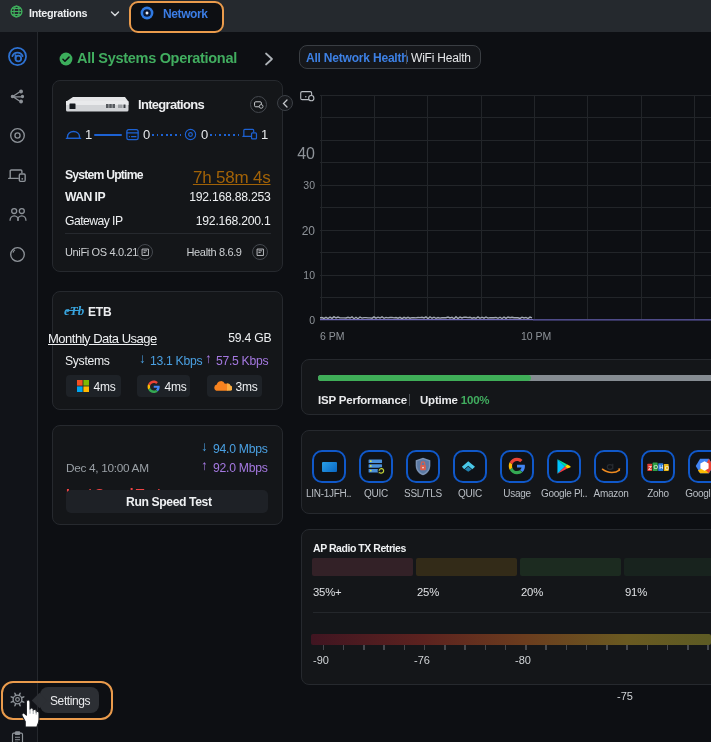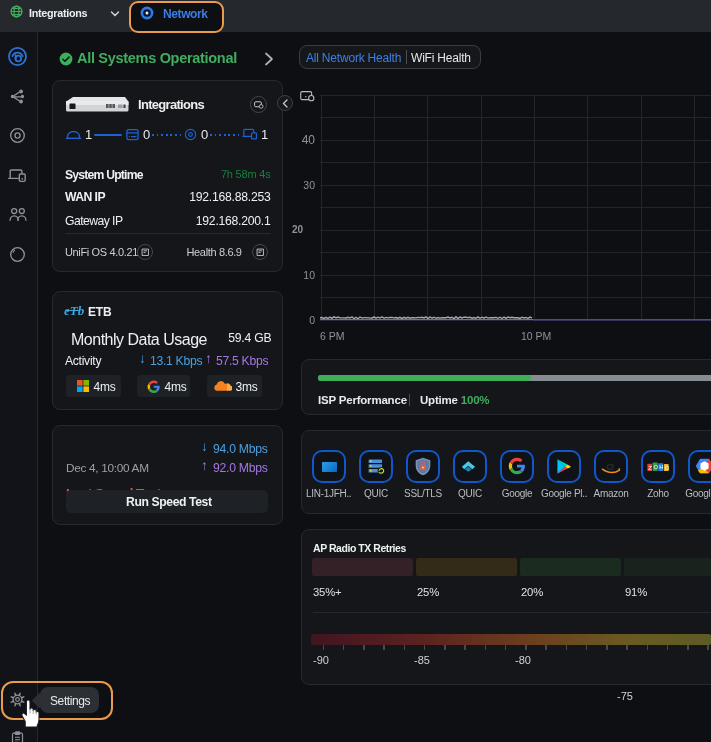--- a/index.html
+++ b/index.html
@@ -151,21 +151,21 @@
 <div class="txt" style="left:201px;top:127px;font-size:13px;color:#e7e9eb;">0</div>
 <div class="abs" style="left:210px;top:134px;width:30px;height:1.6px;background:repeating-linear-gradient(90deg,#1d62d3 0 1.8px,transparent 1.8px 4.6px);"></div>
 <svg class="ic" style="left:242px;top:127px" width="16" height="14" viewBox="0 0 26 22" fill="none" stroke="#1d62d3" stroke-width="2" stroke-linejoin="round">
   <path d="M3 15V5a1.5 1.5 0 0 1 1.5-1.5h13A1.5 1.5 0 0 1 19 5v3"></path>
   <path d="M1.5 15H14" stroke-linecap="round"></path>
   <rect x="15.5" y="9" width="8" height="10" rx="1.5"></rect>
 </svg>
 <div class="txt" style="left:261px;top:127px;font-size:13px;color:#e7e9eb;">1</div>
 
 <div class="txt" style="left:65px;top:167.5px;font-size:12.2px;font-weight:bold;color:#eef0f2;letter-spacing:-0.8px;">System Uptime</div>
-<div class="txt" style="right:440.5px;top:167.5px;font-size:11px;color:#15803d;letter-spacing:-0.2px;">7h 58m 4s</div>
+<div class="txt" style="right:440.5px;top:167.5px;font-size:17px;color:#a16207;letter-spacing:-0.2px;text-decoration:underline;">7h 58m 4s</div>
 <div class="txt" style="left:65px;top:190px;font-size:12.2px;font-weight:bold;color:#eef0f2;letter-spacing:-0.55px;">WAN IP</div>
 <div class="txt" style="right:440.5px;top:190px;font-size:12.2px;color:#eef0f2;letter-spacing:-0.25px;">192.168.88.253</div>
 <div class="txt" style="left:65px;top:213.5px;font-size:12.2px;font-weight:normal;color:#eef0f2;letter-spacing:-0.55px;">Gateway IP</div>
 <div class="txt" style="right:440.5px;top:213.5px;font-size:12.2px;color:#eef0f2;letter-spacing:-0.25px;">192.168.200.1</div>
 <div class="abs" style="left:65px;top:233px;width:206px;height:1px;background:#26292e;"></div>
 <div class="txt" style="left:65px;top:245.5px;font-size:11px;color:#cdd0d3;letter-spacing:-0.35px;">UniFi OS 4.0.21</div>
 <div class="abs" style="left:137px;top:243.5px;width:16px;height:16px;border-radius:50%;border:1px solid #44484e;"></div>
 <svg class="ic" style="left:141px;top:247.5px" width="8.5" height="8.5" viewBox="0 0 12 12" fill="none" stroke="#c6c9cd" stroke-width="1.3">
   <path d="M1.5 1.5h9v9h-9z M3.5 4h5 M3.5 6.5h3"></path>
 </svg>
@@ -174,23 +174,23 @@
 <svg class="ic" style="left:256px;top:247.5px" width="8.5" height="8.5" viewBox="0 0 12 12" fill="none" stroke="#c6c9cd" stroke-width="1.3">
   <path d="M1.5 1.5h9v9h-9z M3.5 4h5 M3.5 6.5h3"></path>
 </svg>
 
 <div class="card" style="left:52px;top:291px;width:231px;height:119px;"></div>
 <svg class="ic" style="left:64px;top:303px" width="20" height="15" viewBox="0 0 20 15">
   <text x="0" y="12" font-family="Liberation Serif" font-style="italic" font-weight="bold" font-size="13" fill="#38a3dc">eTb</text>
   <path d="M2 7.5h13" stroke="#38a3dc" stroke-width="1"></path>
 </svg>
 <div class="txt" style="left:88px;top:304.5px;font-size:12px;font-weight:bold;color:#edeef0;letter-spacing:-0.2px;">ETB</div>
-<div class="txt" style="left:71px;top:330.5px;font-size:16px;color:#eef0f2;letter-spacing:-0.5px;">Monthly Data Usage</div>
+<div class="txt" style="left:48px;top:330.5px;font-size:13px;color:#eef0f2;letter-spacing:-0.5px;text-decoration:underline;">Monthly Data Usage</div>
 <div class="txt" style="right:439.5px;top:330.5px;font-size:12.2px;color:#eef0f2;letter-spacing:-0.2px;">59.4 GB</div>
-<div class="txt" style="left:65px;top:353.5px;font-size:12.2px;color:#eef0f2;letter-spacing:-0.3px;">Activity</div>
+<div class="txt" style="left:65px;top:353.5px;font-size:12.2px;color:#eef0f2;letter-spacing:-0.3px;">Systems</div>
 <div class="txt" style="left:139px;top:351px;font-size:13.5px;color:#4aa0e2;">↓</div>
 <div class="txt" style="left:150px;top:353.5px;font-size:12.2px;color:#4aa0e2;letter-spacing:-0.3px;">13.1 Kbps</div>
 <div class="txt" style="left:205px;top:351px;font-size:13.5px;color:#a478e0;">↑</div>
 <div class="txt" style="left:216px;top:353.5px;font-size:12.2px;color:#a478e0;letter-spacing:-0.3px;">57.5 Kbps</div>
 
 <div class="abs" style="left:66px;top:374.5px;width:55px;height:22.5px;background:#1e2227;border-radius:4px;"></div>
 <svg class="ic" style="left:77px;top:380px" width="12" height="12" viewBox="0 0 12 12">
   <rect x="0" y="0" width="5.6" height="5.6" fill="#f25022"></rect>
   <rect x="6.4" y="0" width="5.6" height="5.6" fill="#7fba00"></rect>
   <rect x="0" y="6.4" width="5.6" height="5.6" fill="#00a4ef"></rect>
@@ -216,21 +216,21 @@
 <div class="txt" style="left:66px;top:441.5px;font-size:14px;font-weight:bold;color:#ef4444;letter-spacing:-0.8px;margin-top:44px;">Last Speed Test</div>
 <div class="txt" style="left:66px;top:460.5px;font-size:11.8px;color:#9aa0a6;letter-spacing:-0.3px;">Dec 4, 10:00 AM</div>
 <div class="txt" style="left:201px;top:439px;font-size:13.5px;color:#4aa0e2;">↓</div>
 <div class="txt" style="left:213px;top:441.5px;font-size:12.2px;color:#4aa0e2;letter-spacing:-0.25px;">94.0 Mbps</div>
 <div class="txt" style="left:201px;top:458px;font-size:13.5px;color:#a478e0;">↑</div>
 <div class="txt" style="left:213px;top:460.5px;font-size:12.2px;color:#a478e0;letter-spacing:-0.25px;">92.0 Mbps</div>
 <div class="abs" style="left:66px;top:490px;width:202px;height:23px;background:#1e2126;border-radius:5px;"></div>
 <div class="txt" style="left:126px;top:494.5px;font-size:12.2px;font-weight:bold;color:#eef0f2;letter-spacing:-0.4px;">Run Speed Test</div>
 
 <div class="abs" style="left:299px;top:45px;width:182px;height:24px;border:1px solid #3a3e43;border-radius:8px;background:#15171b;"></div>
-<div class="txt" style="left:306px;top:50.5px;font-size:12px;color:#3d80e4;letter-spacing:-0.2px;">All Network Health</div>
+<div class="txt" style="left:306px;top:50.5px;font-size:12px;color:#3d80e4;letter-spacing:-0.2px;font-weight:bold;">All Network Health</div>
 <div class="abs" style="left:406px;top:50px;width:1px;height:14px;background:#4a4e53;"></div>
 <div class="txt" style="left:411px;top:50.5px;font-size:12px;color:#e4e6e8;letter-spacing:-0.2px;">WiFi Health</div>
 
 <svg class="ic" style="left:300px;top:90px" width="16" height="12" viewBox="0 0 22 16" fill="none" stroke="#b9bdc2" stroke-width="1.5">
   <rect x="1" y="2" width="15" height="11" rx="2"></rect>
   <circle cx="15.5" cy="11" r="3.6" fill="#0d0f13"></circle>
   <circle cx="8" cy="9" r="1" fill="#b9bdc2" stroke="none"></circle>
 </svg>
 <div id="chart" class="abs" style="left:320px;top:94px;width:391px;height:226px;">
     <div class="abs" style="left:0;top:0.8px;width:391px;height:1px;background:#222529;"></div>
@@ -254,23 +254,23 @@
     <div class="abs" style="left:373.8px;top:0.8px;width:1px;height:224.6px;background:#222529;"></div>
     <svg class="abs" style="left:0;top:220px" width="391" height="9" viewBox="0 0 391 9">
       <polyline points="0,3.5 0,3.8 2,3.5 4,4.4 6,3.4 8,4.5 10,3.2 12,4.4 14,2.7 16,4.0 18,3.0 20,3.9 22,3.9 24,3.9 26,4.0 28,3.3 30,4.0 32,2.8 34,4.7 36,3.3 38,4.7 40,3.0 42,4.1 44,3.6 46,3.6 48,3.9 50,3.9 52,4.2 54,2.9 56,4.1 58,3.2 60,4.0 62,2.8 64,4.3 66,3.4 68,3.9 70,3.5 72,3.4 74,3.9 76,3.5 78,4.2 80,3.3 82,4.6 84,3.3 86,4.2 88,3.3 90,4.2 92,3.6 94,3.7 96,3.9 98,3.5 100,3.6 102,3.3 104,3.9 106,2.8 108,4.7 110,2.8 112,4.2 114,3.2 116,4.3 118,3.5 120,4.1 122,3.8 124,3.6 126,3.7 128,3.0 130,4.0 132,3.3 134,4.8 136,2.8 138,4.5 140,3.0 142,4.0 144,3.2 146,3.3 148,3.6 150,3.2 152,4.2 154,3.5 156,4.3 158,2.9 160,4.3 162,3.2 164,4.1 166,3.0 168,4.1 170,3.6 172,3.8 174,3.8 176,3.4 178,4.3 180,3.2 182,4.5 184,3.0 186,4.3 188,3.0 190,3.7 192,3.3 194,3.8 196,3.7 198,3.8 200,4.4 202,3.2 204,4.0 206,3.4 208,4.5 210,3.1 212,3.9" stroke="#a4aab4" stroke-width="1.4" fill="none"></polyline>
       <line x1="0" y1="5.6" x2="213" y2="5.6" stroke="#716ab8" stroke-width="1.1"></line>
       <line x1="213" y1="5.8" x2="391" y2="5.8" stroke="#5e58a8" stroke-width="1.2"></line>
     </svg>
   </div>
 <div id="xlabels">
     <div class="txt" style="right:396px;top:313.9px;font-size:10.5px;color:#8e9399;">0</div>
     <div class="txt" style="right:396px;top:269px;font-size:10.5px;color:#8e9399;">10</div>
-    <div class="txt" style="right:408px;top:224.1px;font-size:10px;color:#8e9399;font-weight:bold;">20</div>
+    <div class="txt" style="right:396px;top:224.1px;font-size:12px;color:#8e9399;">20</div>
     <div class="txt" style="right:396px;top:179.2px;font-size:10.5px;color:#8e9399;">30</div>
-    <div class="txt" style="right:396px;top:133px;font-size:12px;color:#8e9399;">40</div>
+    <div class="txt" style="right:396px;top:145px;font-size:16px;color:#8e9399;">40</div>
     <div class="txt" style="left:320px;top:330px;font-size:10.5px;color:#8e9399;">6 PM</div>
     <div class="txt" style="left:521px;top:330px;font-size:10.5px;color:#8e9399;">10 PM</div>
   </div>
 
 <div class="card" style="left:301px;top:359px;width:430px;height:56px;"></div>
 <div class="abs" style="left:318px;top:375px;width:413px;height:6px;border-radius:3px;background:#868c92;"></div>
 <div class="abs" style="left:318px;top:375px;width:213px;height:6px;border-radius:3px;background:#3fae58;"></div>
 <div class="txt" style="left:318px;top:394px;font-size:11.5px;font-weight:bold;color:#e9eaec;letter-spacing:-0.2px;">ISP Performance</div>
 <div class="abs" style="left:409px;top:394px;width:1px;height:12px;background:#4a4e53;"></div>
 <div class="txt" style="left:420px;top:394px;font-size:11.5px;font-weight:bold;color:#e9eaec;letter-spacing:-0.2px;">Uptime <span style="color:#41ad5f;">100%</span></div>
@@ -317,21 +317,21 @@
 </svg>
 <div class="tlabel" style="left:447px;">QUIC</div>
 
 <div class="tile" style="left:500px;"></div>
 <svg class="ic" style="left:508px;top:457px" width="18" height="18" viewBox="0 0 48 48">
   <path fill="#4285F4" d="M45.1 24.5c0-1.6-.1-2.8-.4-4H24v7.3h12.1c-.2 2-1.6 5-4.5 7l6.9 5.4c4.1-3.8 6.6-9.4 6.6-15.7z"></path>
   <path fill="#34A853" d="M24 46c5.9 0 10.9-2 14.5-5.3l-6.9-5.4c-1.9 1.3-4.4 2.2-7.6 2.2-5.8 0-10.7-3.8-12.5-9.1L4.4 33.9C8 41.1 15.4 46 24 46z"></path>
   <path fill="#FBBC05" d="M11.5 28.4c-.5-1.4-.7-2.9-.7-4.4s.3-3 .7-4.4l-7.1-5.5C2.9 17.1 2 20.4 2 24s.9 6.9 2.4 9.9l7.1-5.5z"></path>
   <path fill="#EA4335" d="M24 10.5c4.1 0 6.9 1.8 8.5 3.3l6.2-6.1C35 4.3 29.9 2 24 2 15.4 2 8 6.9 4.4 14.1l7.1 5.5c1.8-5.3 6.7-9.1 12.5-9.1z"></path>
 </svg>
-<div class="tlabel" style="left:494px;">Google</div>
+<div class="tlabel" style="left:494px;">Usage</div>
 
 <div class="tile" style="left:547px;"></div>
 <svg class="ic" style="left:556px;top:458px" width="16" height="17" viewBox="0 0 24 26">
   <path d="M2 1.8v22.4L13.6 13z" fill="#00c4ff"></path>
   <path d="M2 1.8L17 10l-3.4 3L2 1.8z" fill="#00e3a4"></path>
   <path d="M2 24.2L17 16l-3.4-3L2 24.2z" fill="#ff3a44"></path>
   <path d="M17 10l4.3 2.3c1.2.7 1.2 1.7 0 2.4L17 16l-3.4-3z" fill="#ffd400"></path>
 </svg>
 <div class="tlabel" style="left:541px;">Google Pl...</div>
 
@@ -394,21 +394,21 @@
     <div class="abs" style="left:565.5px;top:644.5px;width:1.5px;height:5.5px;background:#46494e;"></div>
     <div class="abs" style="left:585.8px;top:644.5px;width:1.5px;height:5.5px;background:#46494e;"></div>
     <div class="abs" style="left:606.0px;top:644.5px;width:1.5px;height:5.5px;background:#46494e;"></div>
     <div class="abs" style="left:626.3px;top:644.5px;width:1.5px;height:5.5px;background:#46494e;"></div>
     <div class="abs" style="left:646.5px;top:644.5px;width:1.5px;height:5.5px;background:#46494e;"></div>
     <div class="abs" style="left:666.8px;top:644.5px;width:1.5px;height:5.5px;background:#46494e;"></div>
     <div class="abs" style="left:687.0px;top:644.5px;width:1.5px;height:5.5px;background:#46494e;"></div>
     <div class="abs" style="left:707.3px;top:644.5px;width:1.5px;height:5.5px;background:#46494e;"></div>
   </div>
 <div class="txt" style="left:313px;top:654px;font-size:11px;color:#d0d3d6;">-90</div>
-<div class="txt" style="left:414px;top:654px;font-size:11px;color:#d0d3d6;">-85</div>
+<div class="txt" style="left:414px;top:654px;font-size:11px;color:#d0d3d6;">-76</div>
 <div class="txt" style="left:515px;top:654px;font-size:11px;color:#d0d3d6;">-80</div>
 <div class="txt" style="left:617px;top:690px;font-size:11px;color:#d0d3d6;">-75</div>
 
 <div class="abs" style="left:1px;top:681px;width:112px;height:39px;border:2.5px solid #ea9b4c;border-radius:12px;"></div>
 <div class="abs" style="left:39.5px;top:687px;width:59.5px;height:26px;background:#2c2f34;border-radius:8px;"></div>
 <div class="abs" style="left:34px;top:694.5px;width:11px;height:11px;background:#2c2f34;transform:rotate(45deg);"></div>
 <div class="txt" style="left:50px;top:694px;font-size:12px;color:#e9eaec;letter-spacing:-0.4px;">Settings</div>
 
 <svg class="ic" style="left:19px;top:696px;z-index:5" width="23" height="33" viewBox="0 0 23 33">
   <path d="M6.2 31 L6.2 25.5 L3.2 20 C2.1 18 3.9 16.2 5.6 17.5 L7.4 19.2 L7.4 6 C7.4 3.4 11 3.4 11 6 L11 13.2 C11 11.6 14.2 11.6 14.2 13.2 L14.2 14.6 C14.2 13.2 17.2 13.2 17.2 14.8 L17.2 16.2 C17.2 15 20 15.1 20 16.8 L20 23.5 C20 27 18.4 28.5 17.9 31 Z" fill="#ffffff" stroke="#1a1c20" stroke-width="1.1" stroke-linejoin="round"></path>

